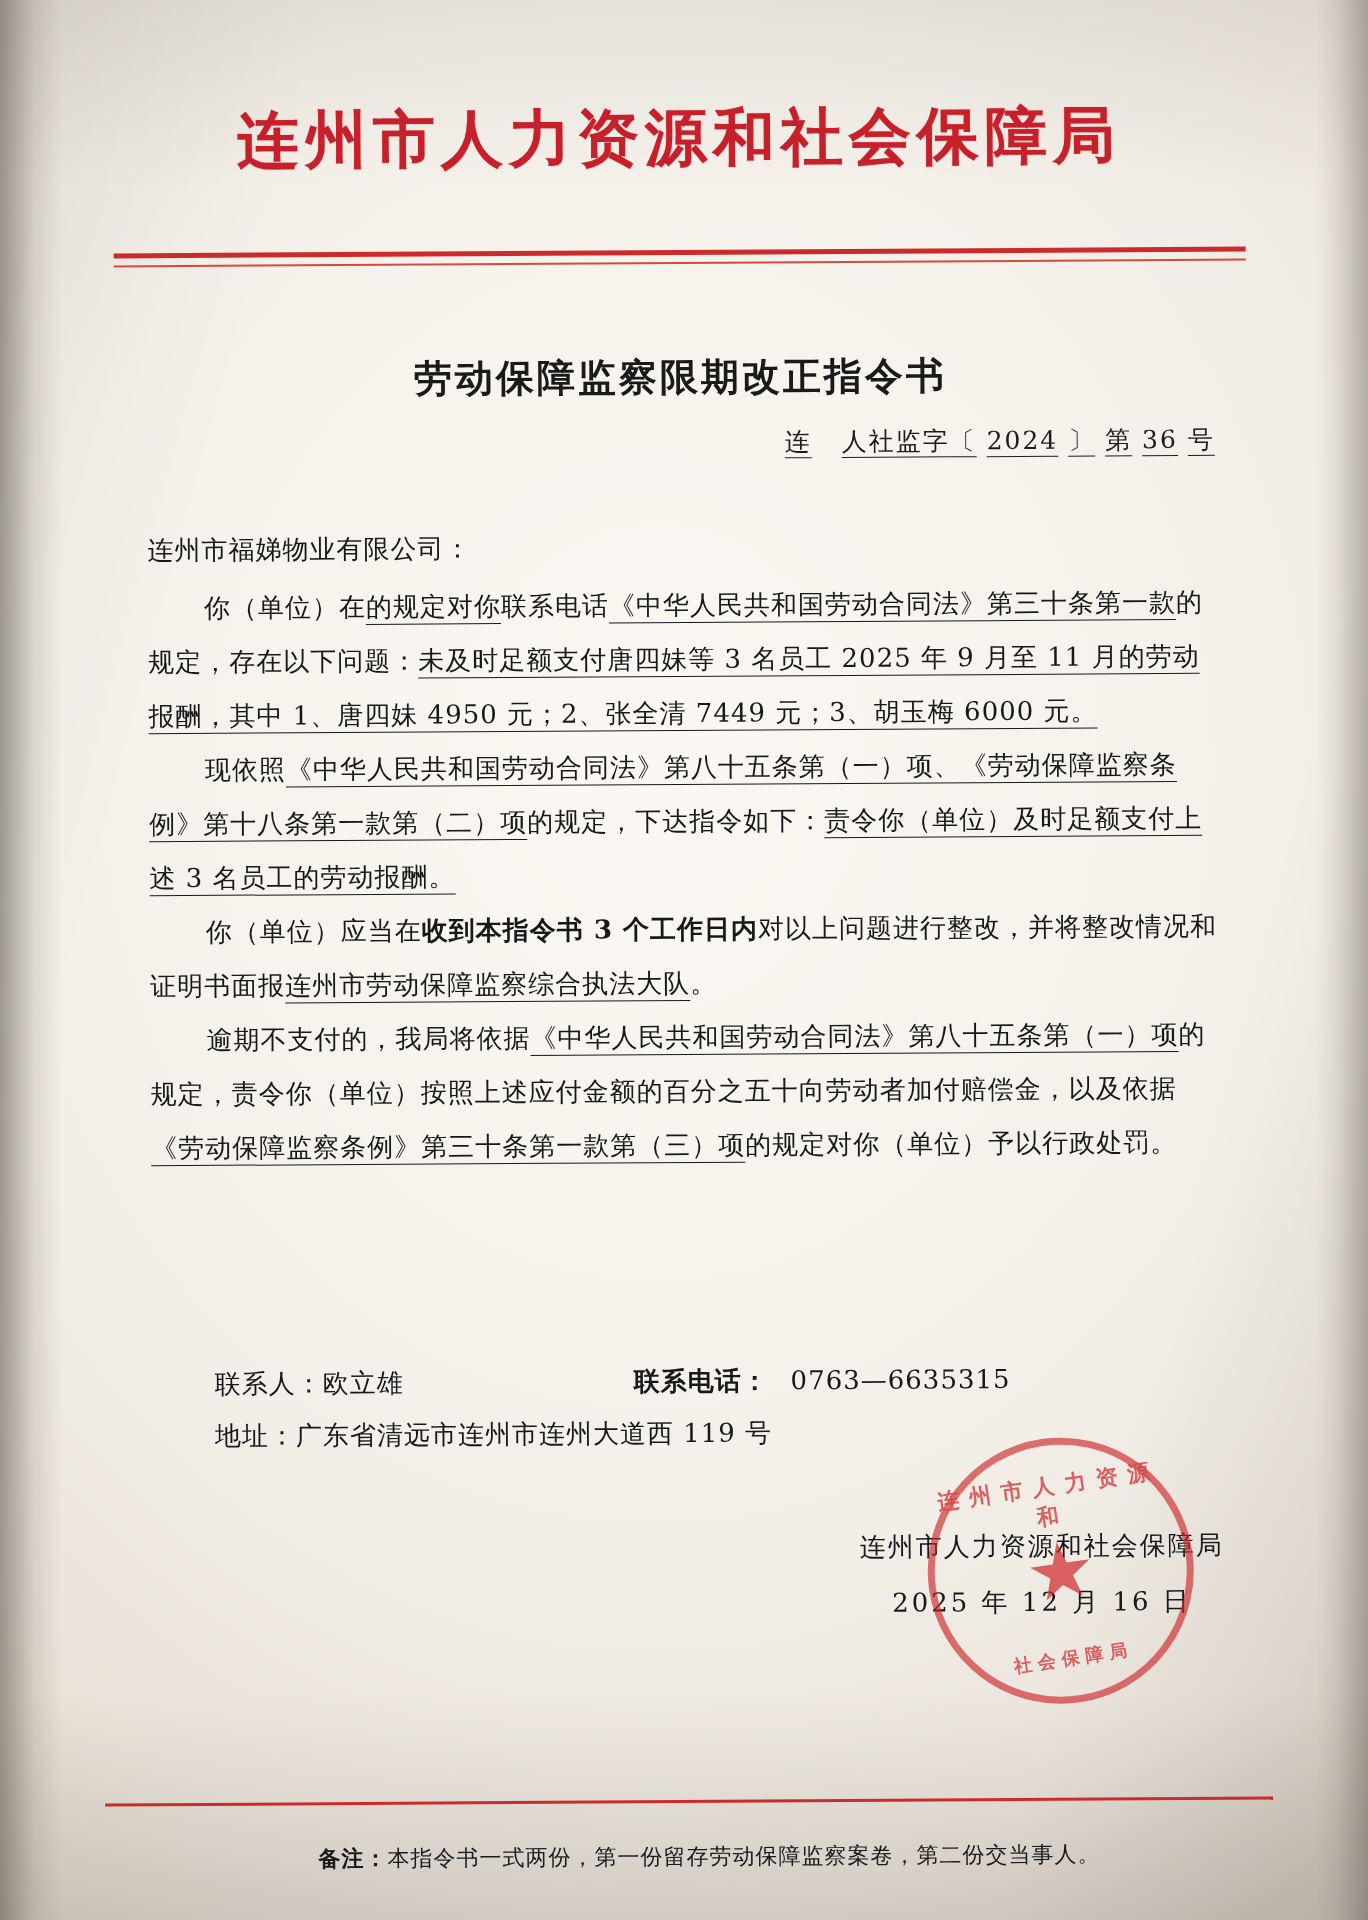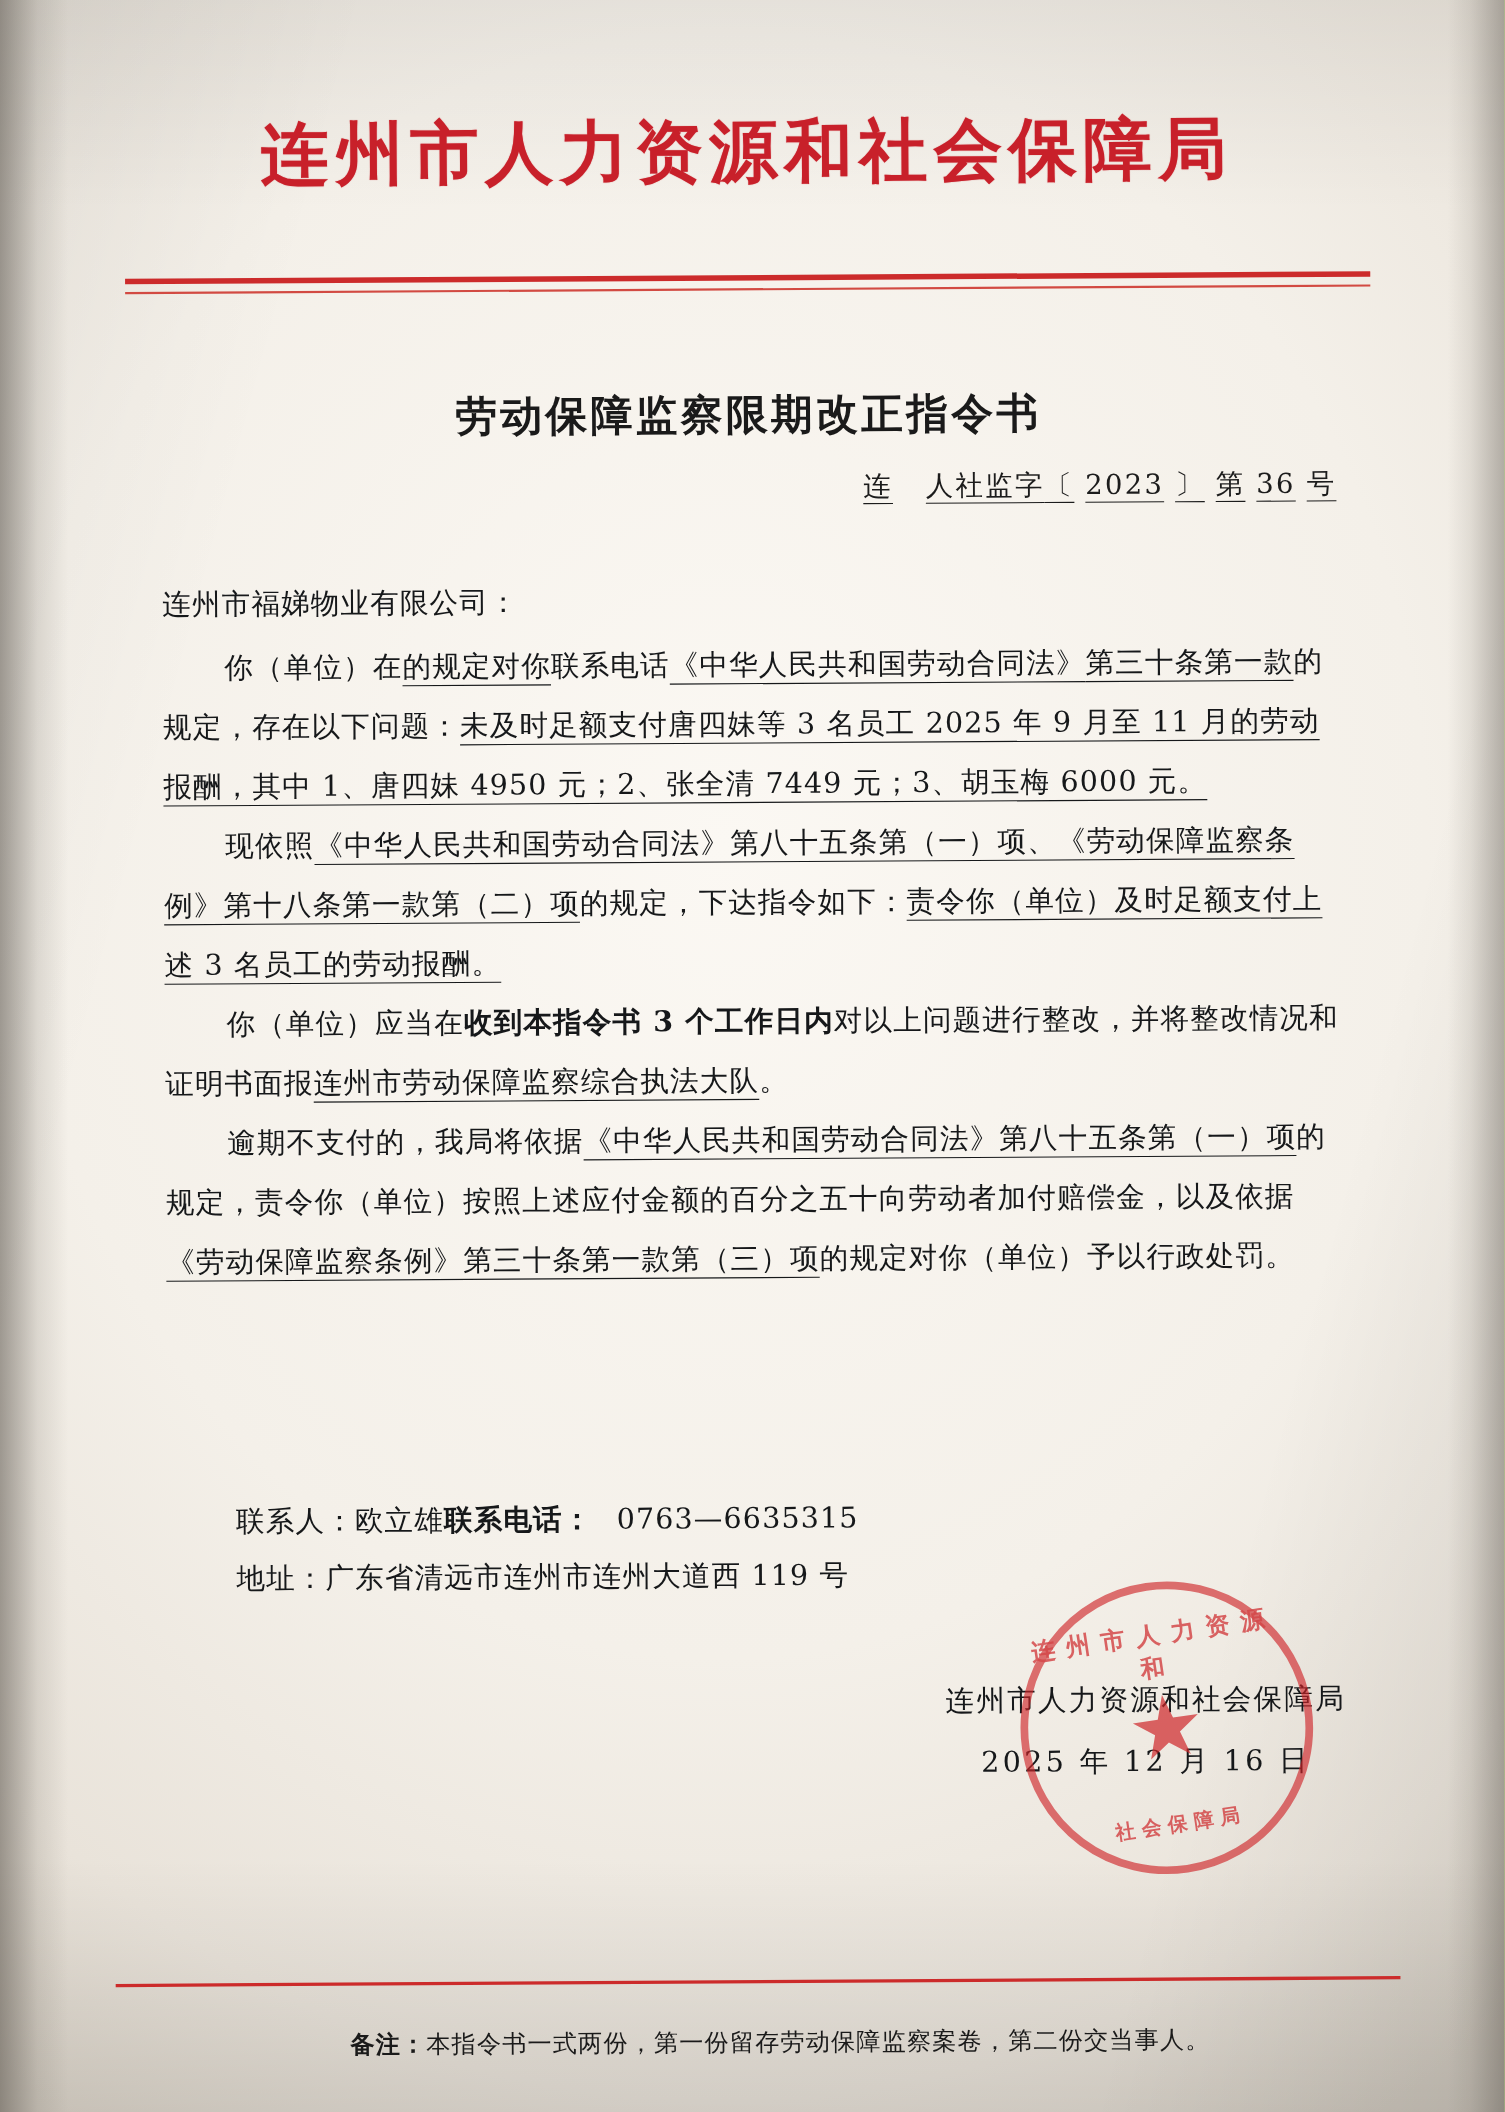--- a/index.html
+++ b/index.html
@@ -146,21 +146,21 @@
     width: 1000px;
     font-size: 26px;
     line-height: 52px;
     color: #16181a;
     letter-spacing: 1px;
   }
   .contact .row {
     display: flex;
   }
   .contact .label { font-weight: 400; }
-  .contact .phone-label { font-weight: 700; text-align: right; }
+  .contact .phone-label { margin-left: 230px; font-weight: 700; text-align: right; }
   .contact .phone-value { margin-left: 22px; }
 
   
   .signature {
     position: absolute;
     top: 1520px;
     right: 148px;
     text-align: center;
     font-size: 26px;
     line-height: 56px;
@@ -237,21 +237,21 @@
     </div>
     <div class="red-rule"></div>
     <div class="red-rule thin"></div>
 
     <div class="doc-title">劳动保障监察限期改正指令书</div>
 
     <div class="doc-number">
       <span class="u">连</span>
       <span class="sp"></span>
       <span class="u">人社监字</span><span class="u">〔</span>
-      <span class="u">2023</span>
+      <span class="u">2024</span>
       <span class="u">〕</span>
       <span class="u">第</span>
       <span class="u">36</span>
       <span class="u">号</span>
     </div>
 
     <div class="body">
 
       <div class="addressee">连州市福娣物业有限公司：</div>
 

